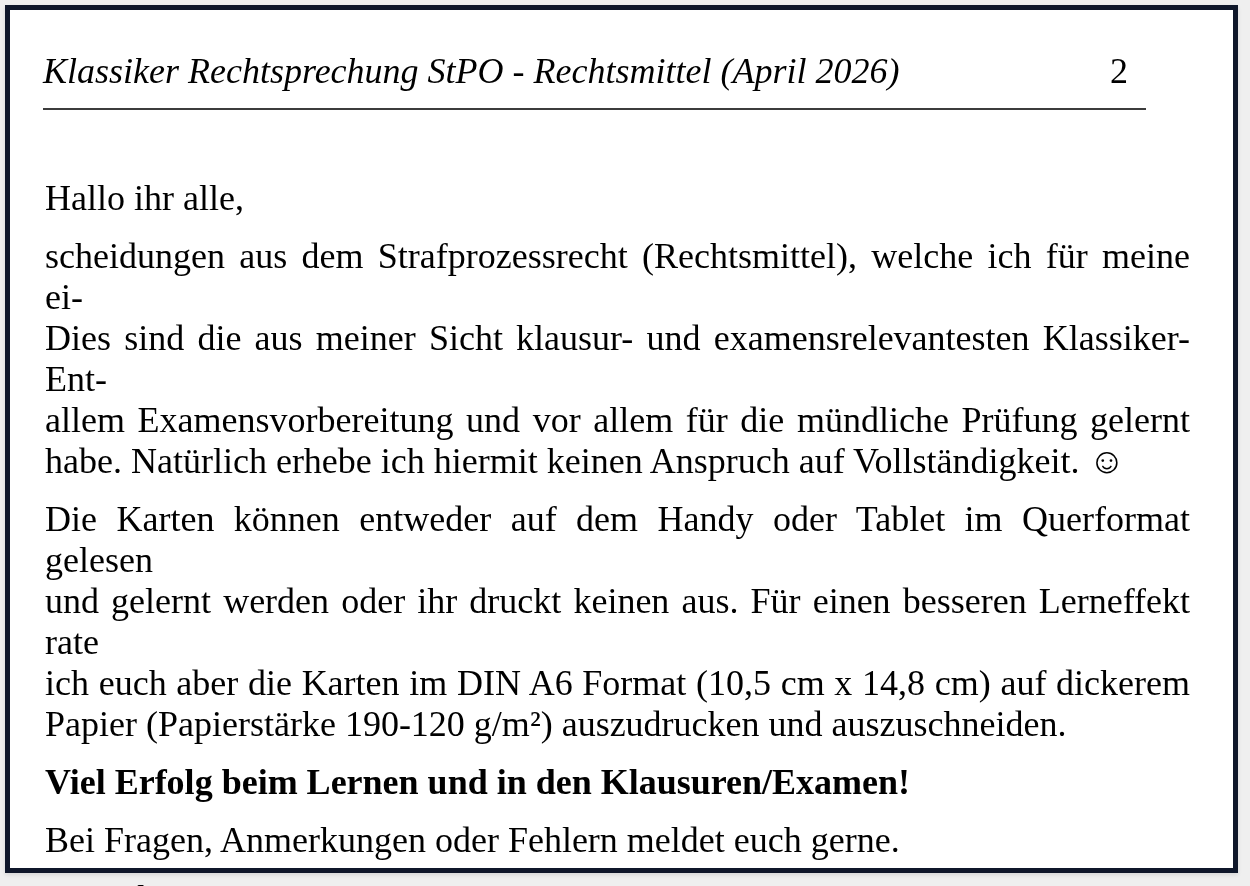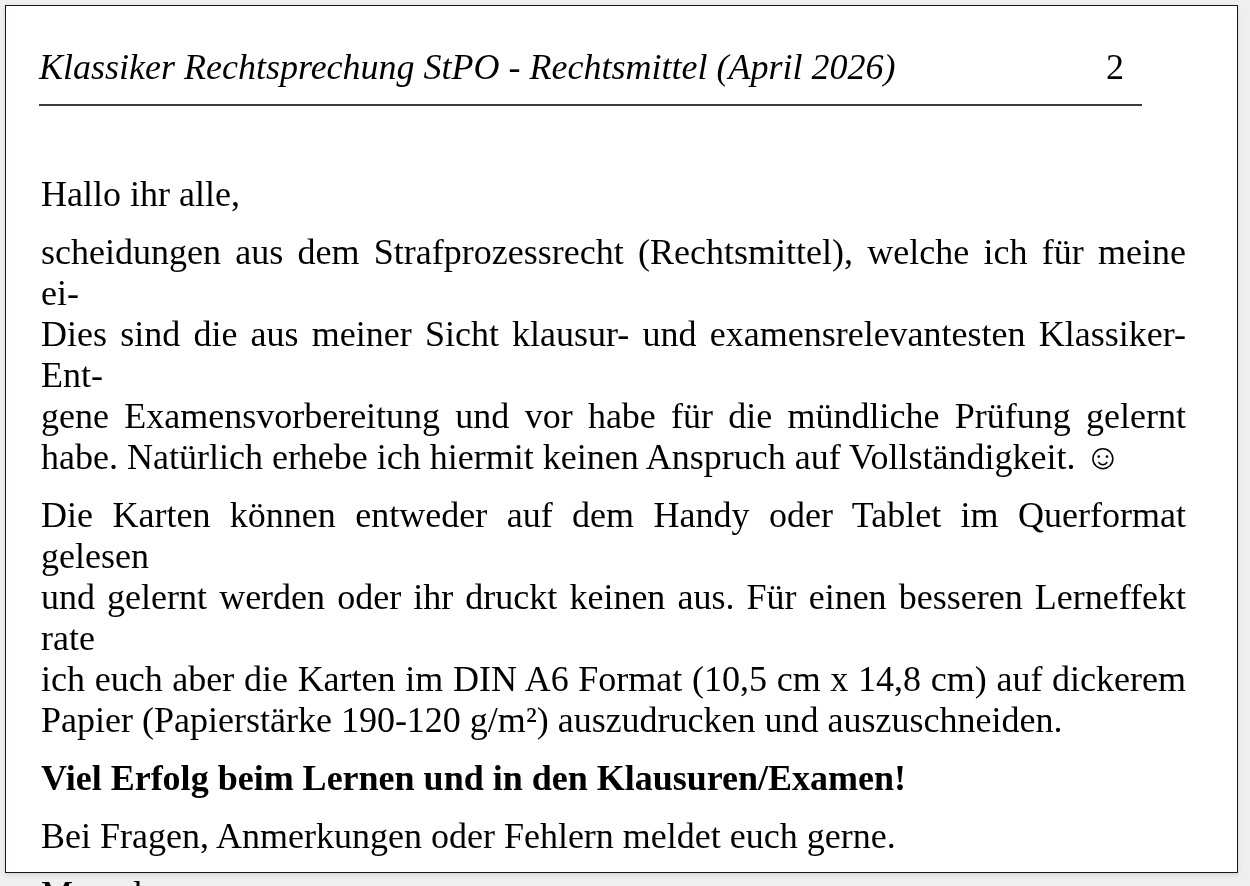--- a/index.html
+++ b/index.html
@@ -12,21 +12,21 @@
     color: #000000;
     overflow: hidden;
   }
   .page {
     position: absolute;
     left: 5px;
     top: 5px;
     width: 1233px;
     height: 868px;
     background: #ffffff;
-    border: 1px solid #0f172a;
+    border: 5px solid #0f172a;
     box-shadow: 0 2px 4px rgba(0,0,0,0.10);
     box-sizing: border-box;
   }
   .header-row {
     position: absolute;
     left: 33px;
     top: 41px;
     width: 1105px;
     display: flex;
     justify-content: space-between;
@@ -85,21 +85,21 @@
 
   <div class="body-text">
 
     <div class="para">
       <div class="line">Hallo ihr alle,</div>
     </div>
 
     <div class="para">
       <div class="line just">scheidungen aus dem Strafprozessrecht (Rechtsmittel), welche ich für meine ei-</div>
       <div class="line just">Dies sind die aus meiner Sicht klausur- und examensrelevantesten Klassiker-Ent-</div>
-      <div class="line just">gene Examensvorbereitung und vor habe für die mündliche Prüfung gelernt</div>
+      <div class="line just">allem Examensvorbereitung und vor allem für die mündliche Prüfung gelernt</div>
       <div class="line">habe. Natürlich erhebe ich hiermit keinen Anspruch auf Vollständigkeit. ☺</div>
     </div>
 
     <div class="para">
       <div class="line just">Die Karten können entweder auf dem Handy oder Tablet im Querformat gelesen</div>
       <div class="line just">und gelernt werden oder ihr druckt keinen aus. Für einen besseren Lerneffekt rate</div>
       <div class="line just">ich euch aber die Karten im DIN A6 Format (10,5 cm x 14,8 cm) auf dickerem</div>
       <div class="line">Papier (Papierstärke 190-120 g/m²) auszudrucken und auszuschneiden.</div>
     </div>
 

